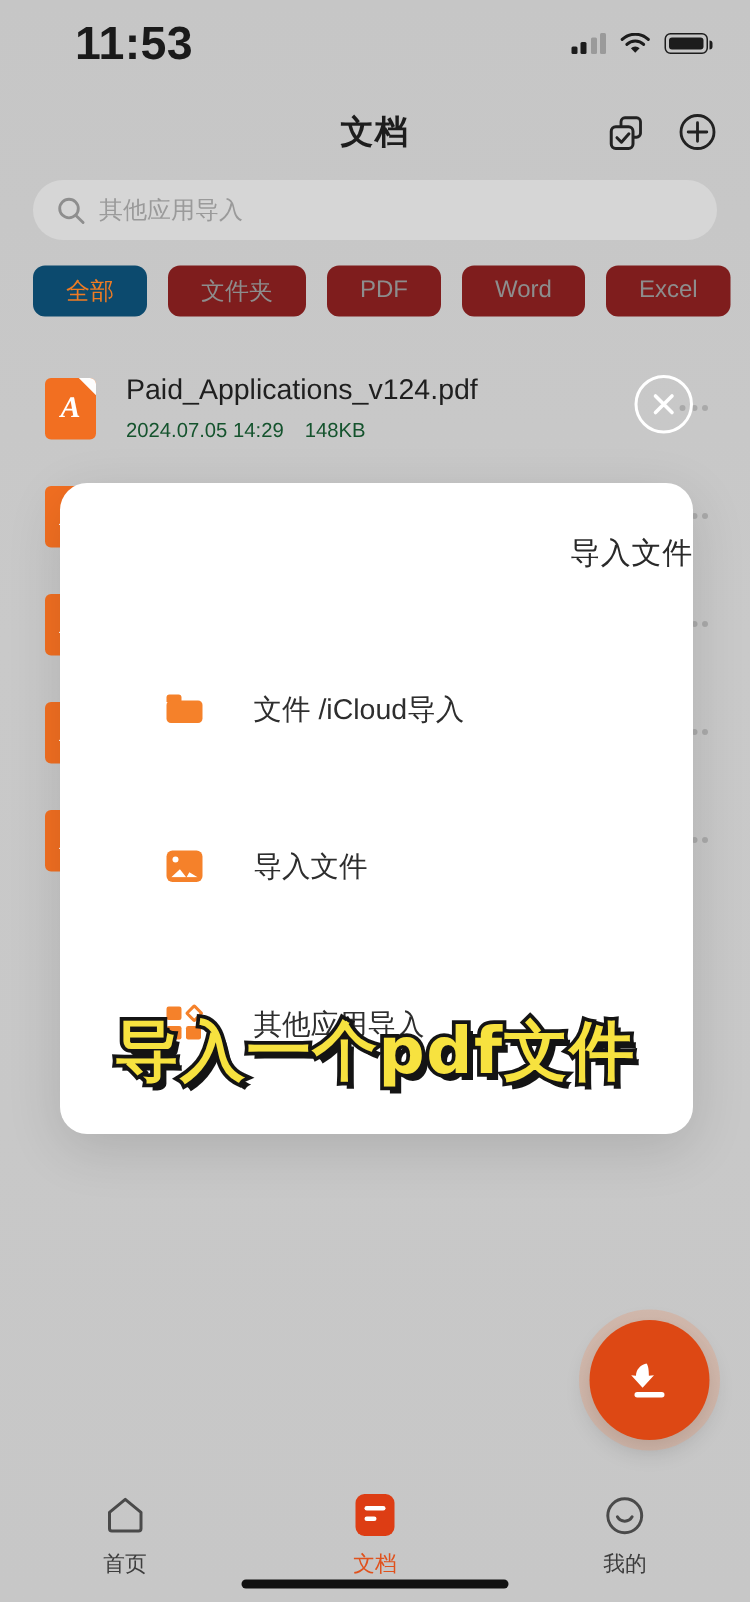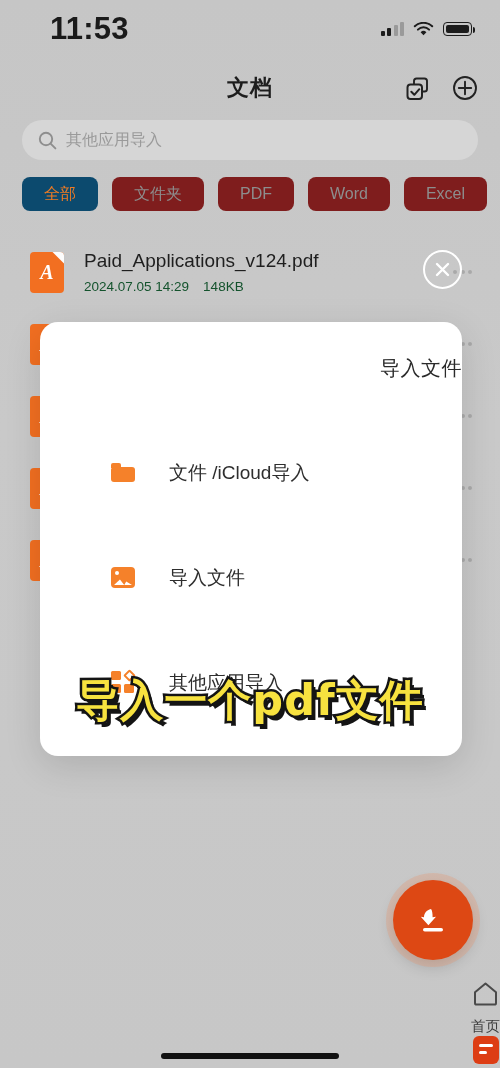--- a/index.html
+++ b/index.html
@@ -95,21 +95,21 @@
   .fab{
     position:absolute; right:27px; bottom:108px; width:80px;height:80px;border-radius:50%;
     background:#dd4814; display:flex;align-items:center;justify-content:center;
     box-shadow:0 0 0 7px rgba(232,150,110,.30), 0 6px 16px rgba(0,0,0,.18);
     z-index:30;
   }
 
   
   .tab-bar{
     position:absolute; left:0; right:0; bottom:0; height:108px;
-    display:flex; align-items:flex-end; padding-top:20px;flex-direction:column;
+    display:flex; align-items:center; padding-top:20px;
   }
   .tab{ flex:1; display:flex; flex-direction:column; align-items:center; gap:9px; }
   .tab-ico{ height:28px; display:flex; align-items:center; justify-content:center; }
   .tab-label{ font-size:14.5px; color:#3d3d3d; }
   .tab.active .tab-label{ color:#e0521d; }
   .doc-ico{
     width:26px;height:28px;background:#dd3d14;border-radius:6px;position:relative;
   }
   .doc-ico i{ position:absolute; left:6px; height:2.6px; background:#fff; border-radius:2px; display:block; }
   .doc-ico i:nth-child(1){ top:8px; width:14px; }

